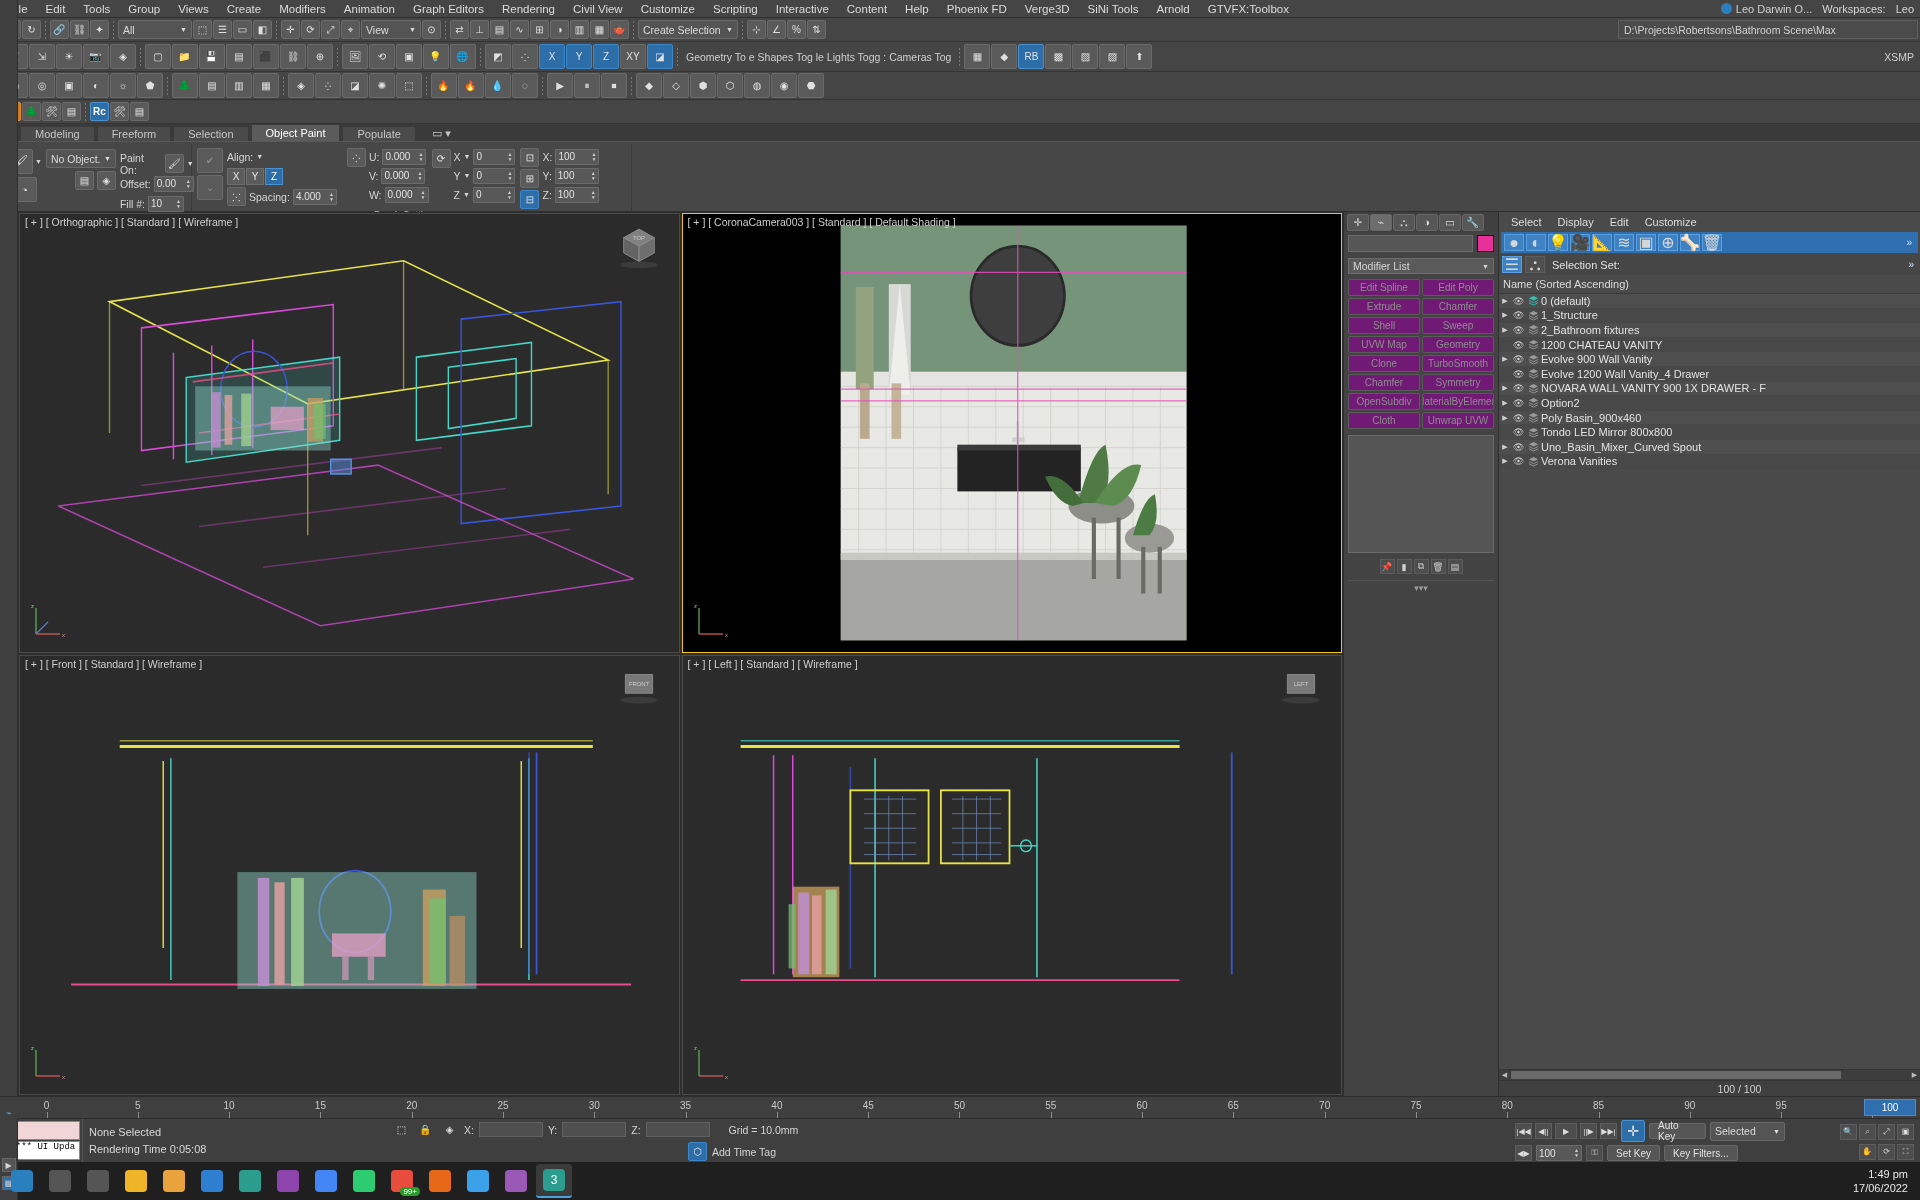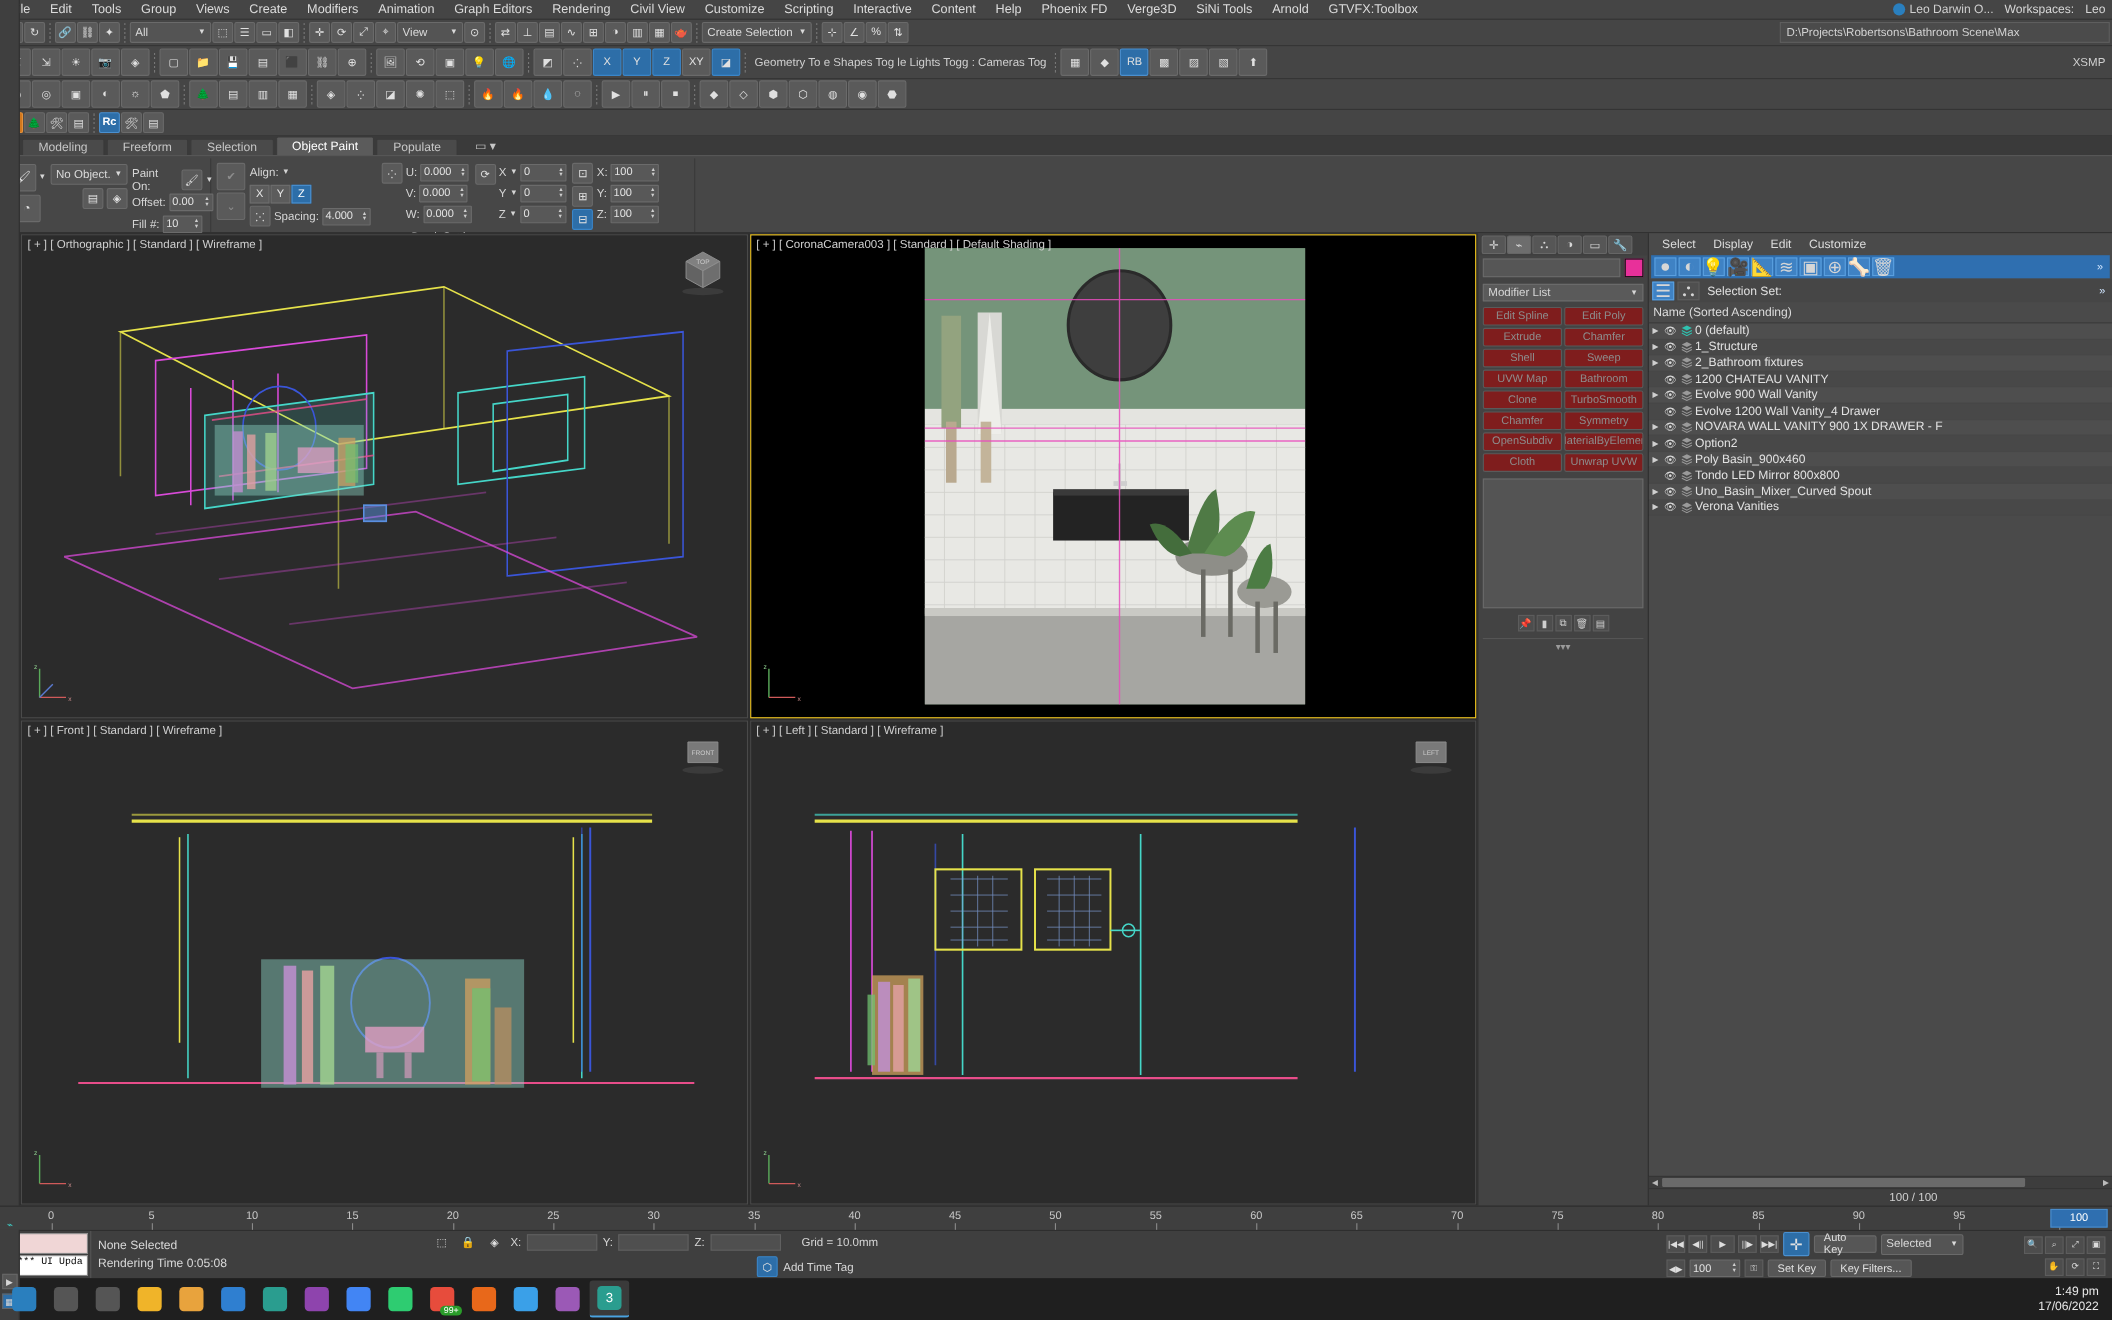--- a/index.html
+++ b/index.html
@@ -86,21 +86,21 @@
   .cp-tab { width:22px; height:17px; background:#565656; border:1px solid #666; display:flex;
      align-items:center; justify-content:center; border-radius:2px;}
   .cp-tab.on { background:#6d6d6d;}
   .cp-namerow { display:flex; gap:4px; padding:3px 4px; align-items:center;}
   .cp-name { flex:1; height:17px; background:#565656; border:1px solid #6a6a6a;}
   .cp-color { width:17px; height:17px; background:#e8309a; border:1px solid #111;}
   .cp-modlist { margin:3px 4px; height:16px; background:#5a5a5a; border:1px solid #6c6c6c;
      display:flex; align-items:center; padding:0 4px; font-size:10.5px;}
   .cp-modlist .ca { margin-left:auto; font-size:7px;}
   .modgrid { display:grid; grid-template-columns:1fr 1fr; gap:2px; padding:2px 4px;}
-  .modbtn { height:17px; background:#7f1d1d; border:1px solid #5a5a5a; color:#8d8d8d; font-size:10px;
+  .modbtn { height:17px; background:#701a75; border:1px solid #5a5a5a; color:#8d8d8d; font-size:10px;
      display:flex; align-items:center; justify-content:center; border-radius:2px; overflow:hidden; white-space:nowrap;}
   .stackbox { margin:4px; height:118px; background:#545454; border:1px solid #6a6a6a;}
   .stacktools { display:flex; gap:2px; padding:2px 4px; align-items:center; justify-content:center;}
   .stacktool { width:15px; height:15px; background:#4d4d4d; border:1px solid #5c5c5c; display:flex;
      align-items:center; justify-content:center; font-size:9px; color:#cfcfcf;}
   .rollup { margin:4px; border-top:1px solid #555; text-align:center; color:#9a9a9a; font-size:9px; padding-top:2px;}
 
   
   .scene { width:auto; flex:1; background:#4a4a4a; border-left:1px solid #2f2f2f; display:flex; flex-direction:column;}
   .sc-menu { display:flex; gap:16px; font-size:11px; padding:4px 10px 3px 12px; color:#dcdcdc;}
@@ -762,21 +762,21 @@
         <span class="ca">▼</span>
       </div>
       <div class="modgrid" id="modgrid">
           <div class="modbtn">Edit Spline</div>
           <div class="modbtn">Edit Poly</div>
           <div class="modbtn">Extrude</div>
           <div class="modbtn">Chamfer</div>
           <div class="modbtn">Shell</div>
           <div class="modbtn">Sweep</div>
           <div class="modbtn">UVW Map</div>
-          <div class="modbtn">Bathroom</div>
+          <div class="modbtn">Geometry</div>
           <div class="modbtn">Clone</div>
           <div class="modbtn">TurboSmooth</div>
           <div class="modbtn">Chamfer</div>
           <div class="modbtn">Symmetry</div>
           <div class="modbtn">OpenSubdiv</div>
           <div class="modbtn">MaterialByElement</div>
           <div class="modbtn">Cloth</div>
           <div class="modbtn">Unwrap UVW</div>
         </div>
       <div class="stackbox"></div>

